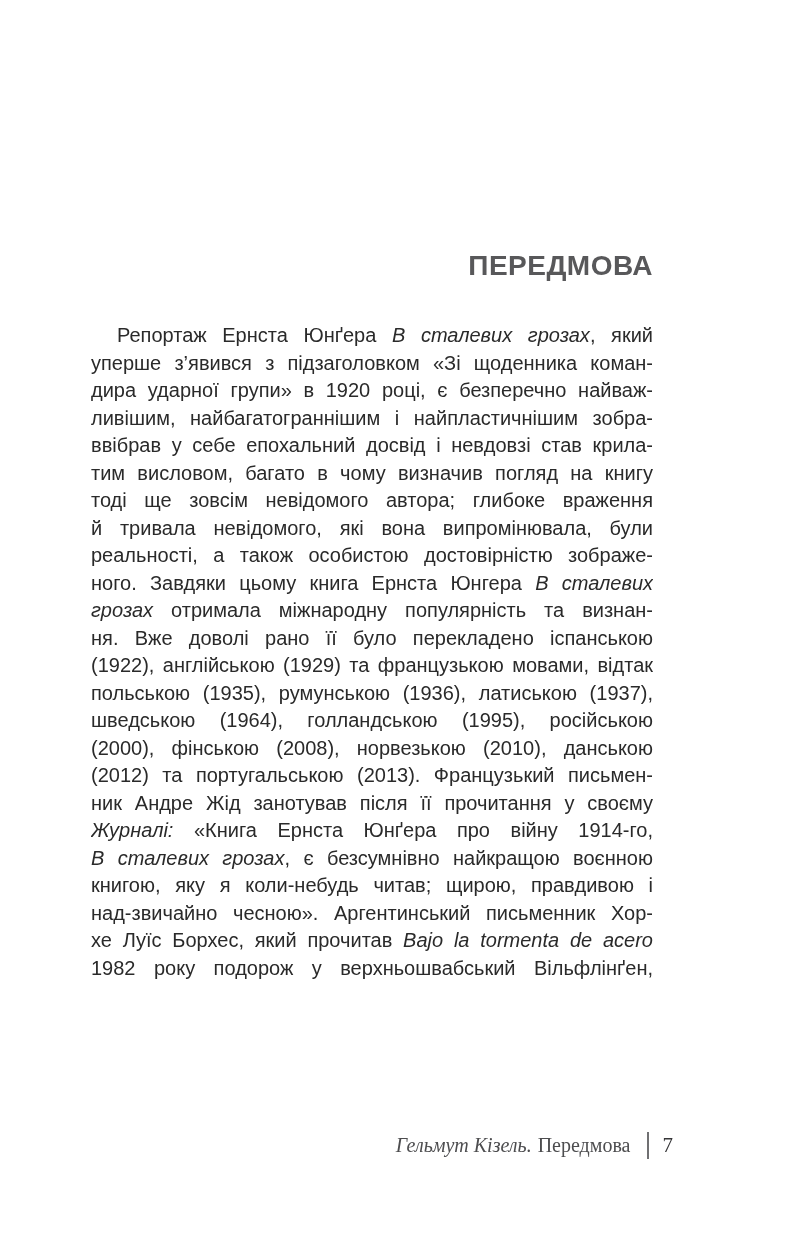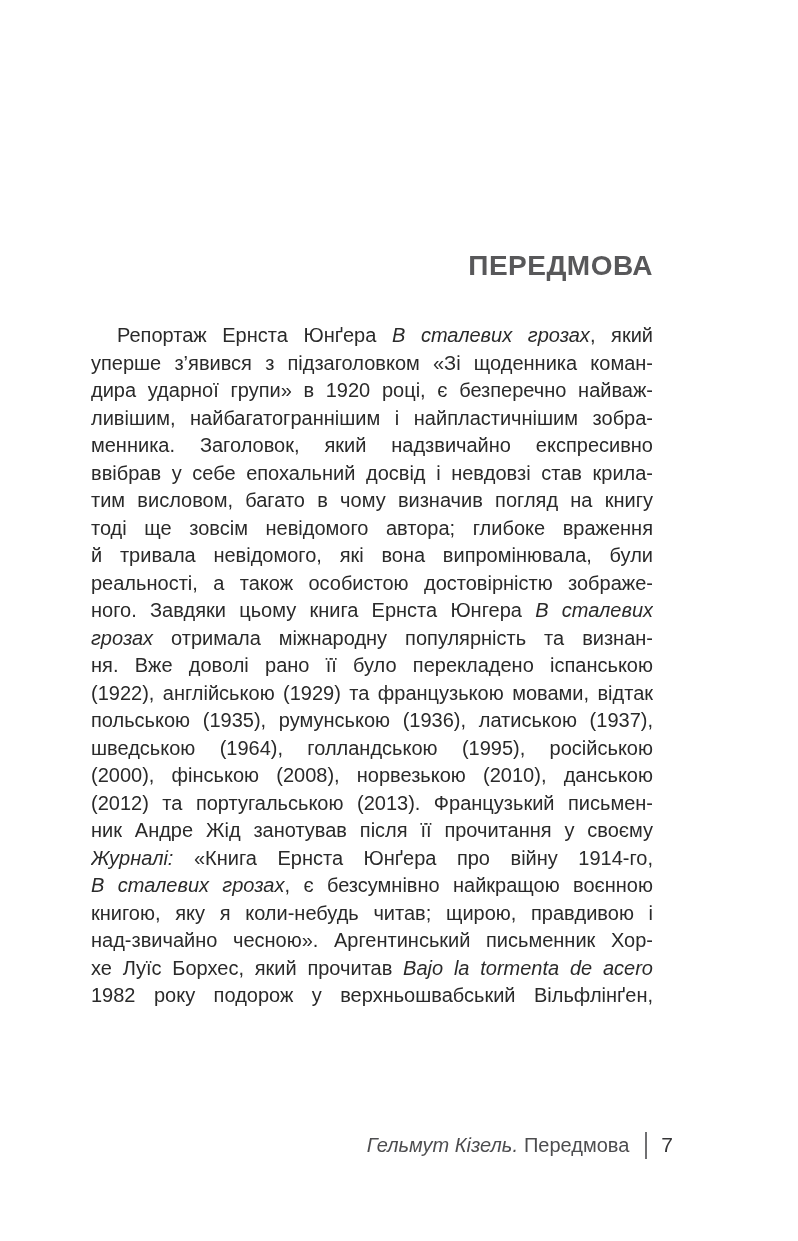--- a/index.html
+++ b/index.html
@@ -50,20 +50,21 @@
   }
   .footer {
     position: absolute;
     top: 1130px;
     right: 125px;
     display: flex;
     align-items: center;
     font-size: 20px;
     color: var(--footer-color, #4d4d4f);
     line-height: 30px;
+    font-family: Liberation Serif, serif;
   }
   .footer .author {
     font-style: italic;
     margin-right: 6px;
   }
   .footer .sep {
     display: inline-block;
     width: 2px;
     height: 27px;
     background: var(--sep-color, #707072);
@@ -78,21 +79,20 @@
 <body>
 
 <div class="page" style="--bg: #ffffff; --body-color: #2a2a2a; --title-color: #58585a; --footer-color: #4d4d4f; --pagenum-color: #353537; --sep-color: #707072;">
   <h1 class="title">ПЕРЕДМОВА</h1>
 
   <div class="body-text" id="body-text">
       <div class="line indent"><span>Репортаж Ернста Юнґера </span><span class="it">В сталевих грозах</span><span>, який</span></div>
       <div class="line"><span>уперше з’явився з підзаголовком «Зі щоденника коман-</span></div>
       <div class="line"><span>дира ударної групи» в 1920 році, є безперечно найваж-</span></div>
       <div class="line"><span>ливішим, найбагатограннішим і найпластичнішим зобра-</span></div>
-      <div class="line"><span>менника. Заголовок, який надзвичайно експресивно</span></div>
       <div class="line"><span>ввібрав у себе епохальний досвід і невдовзі став крила-</span></div>
       <div class="line"><span>тим висловом, багато в чому визначив погляд на книгу</span></div>
       <div class="line"><span>тоді ще зовсім невідомого автора; глибоке враження</span></div>
       <div class="line"><span>й тривала невідомого, які вона випромінювала, були</span></div>
       <div class="line"><span>реальності, а також особистою достовірністю зображе-</span></div>
       <div class="line"><span>ного. Завдяки цьому книга Ернста Юнгера </span><span class="it">В сталевих</span></div>
       <div class="line"><span class="it">грозах</span><span> отримала міжнародну популярність та визнан-</span></div>
       <div class="line"><span>ня. Вже доволі рано її було перекладено іспанською</span></div>
       <div class="line"><span>(1922), англійською (1929) та французькою мовами, відтак</span></div>
       <div class="line"><span>польською (1935), румунською (1936), латиською (1937),</span></div>

